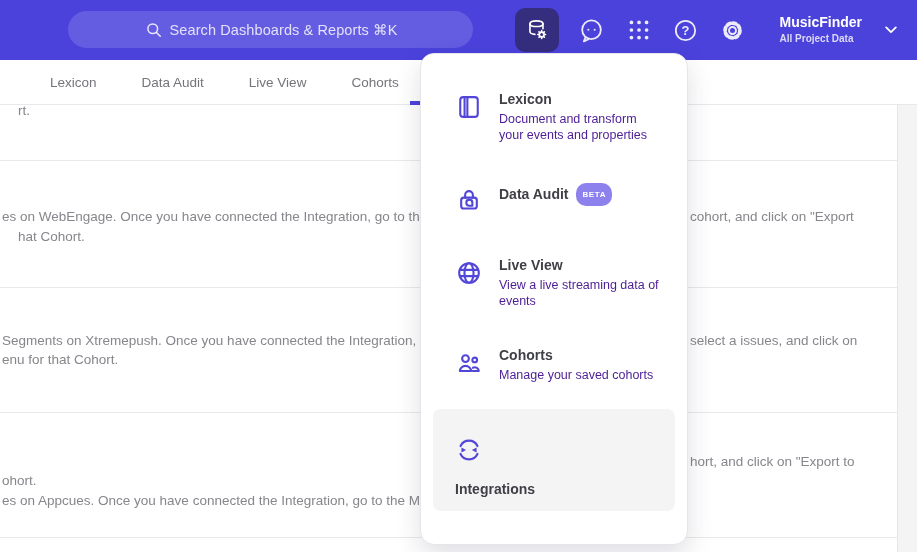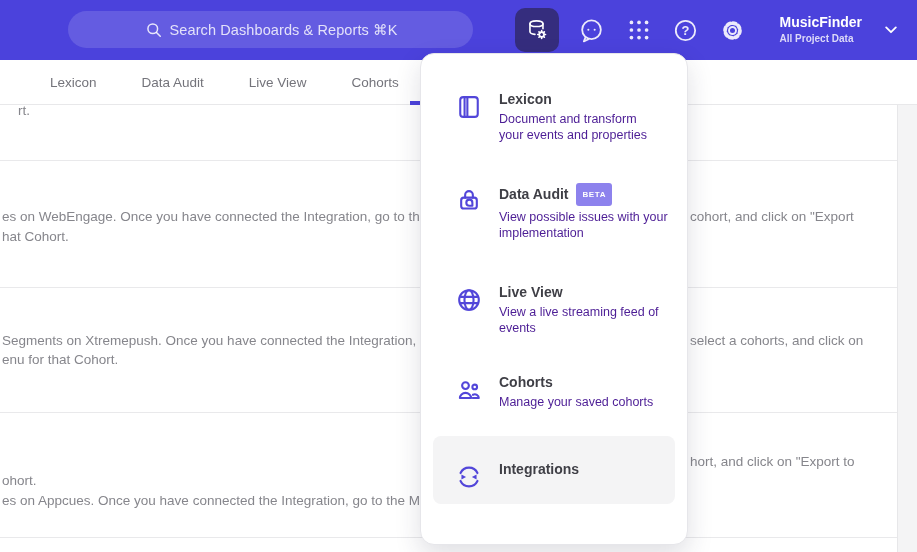--- a/index.html
+++ b/index.html
@@ -77,47 +77,48 @@
   }
   .menu-item .mi-icon { width:28px; height:28px; flex:0 0 28px; margin-top:3px; }
   .mi-title { font-size:14px; font-weight:700; color:#3f3f46; line-height:18px; }
   .mi-desc {
     font-size:12.5px; color:#4c1d95; line-height:16px; margin-top:3px;
     white-space:pre-line;
   }
   .mi-badge {
     display:inline-block; margin-left:8px; background:#8d82ed; color:#ffffff;
     font-size:8px; font-weight:700; letter-spacing:0.6px;
-    padding:2.5px 6px; border-radius:3px; vertical-align:2px;
+    padding:2.5px 6px; border-radius:10px; vertical-align:2px;
   }
   .m-item-1 { margin-bottom:40px; }
   .m-item-2 { margin-bottom:42px; }
   .m-item-3 { margin-bottom:37px; }
   .m-item-4 { margin-bottom:0; }
   .menu-item.highlighted {
     background:#f4f4f5; border-radius:8px; margin:26px 12px 0 12px;
     padding:24px 18px 13px 22px;
+    flex-direction:column;
   }
   svg { display:block; }
 </style>
 </head>
 <body>
 
 <span class="bg-text" style="left:18px; top:102px;">rt.</span>
 
 <div class="divider" style="top:160px;"></div>
 
 <span class="bg-text" style="left:2px; top:208px;">es on WebEngage. Once you have connected the Integration, go to the</span>
 <span class="bg-text" style="left:690px; top:208px;">cohort, and click on "Export</span>
-<span class="bg-text" style="left:2px; top:228px;">hat Cohort.</span>
+<span class="bg-text" style="left:18px; top:228px;">hat Cohort.</span>
 
 <div class="divider" style="top:287px;"></div>
 
 <span class="bg-text" style="left:2px; top:332px;">Segments on Xtremepush. Once you have connected the Integration,</span>
-<span class="bg-text" style="left:690px; top:332px;">select a cohorts, and click on</span>
+<span class="bg-text" style="left:690px; top:332px;">select a issues, and click on</span>
 <span class="bg-text" style="left:2px; top:351px;">enu for that Cohort.</span>
 
 <div class="divider" style="top:412px;"></div>
 
 <span class="bg-text" style="left:2px; top:453px;margin-top:39px;">es on Appcues. Once you have connected the Integration, go to the M</span>
 <span class="bg-text" style="left:690px; top:453px;">hort, and click on "Export to</span>
 <span class="bg-text" style="left:2px; top:472px;">ohort.</span>
 
 <div class="divider" style="top:537px;"></div>
 
@@ -229,37 +230,35 @@
       <svg width="28" height="28" viewBox="0 0 24 24" fill="none" stroke="#5246d9" stroke-width="1.8" stroke-linecap="round" stroke-linejoin="round">
         <path d="M8.7,10 V7.7 a3.3,3.3 0 0 1 6.6,0 V10"></path>
         <rect x="5.3" y="10" width="13.4" height="9.3" rx="2.2"></rect>
         <path d="M14.9,14.3 a2.6,2.6 0 1 0 -2.6,2.6 h2.6 v-2.6"></path>
       </svg>
     </span>
     <div class="mi-text">
       <div class="mi-title">
         <span>Data Audit</span><span class="mi-badge">BETA</span>
       </div>
-      <div class="mi-desc">View possible issues with your
-implementation</div>
     </div>
   </div>
 
   <div class="menu-item m-item-3">
     <span class="mi-icon">
       <svg width="28" height="28" viewBox="0 0 24 24" fill="none" stroke="#5246d9" stroke-width="1.8" stroke-linecap="round">
         <circle cx="12" cy="12" r="8.4"></circle>
         <ellipse cx="12" cy="12" rx="3.9" ry="8.4"></ellipse>
         <line x1="4.7" y1="9.3" x2="19.3" y2="9.3"></line>
         <line x1="4.7" y1="14.7" x2="19.3" y2="14.7"></line>
       </svg>
     </span>
     <div class="mi-text">
       <div class="mi-title">Live View</div>
-      <div class="mi-desc">View a live streaming feed of
+      <div class="mi-desc">View a live streaming data of
 events</div>
     </div>
   </div>
 
   <div class="menu-item m-item-4">
     <span class="mi-icon">
       <svg width="28" height="28" viewBox="0 0 24 24" fill="none" stroke="#5246d9" stroke-width="1.8" stroke-linecap="round" stroke-linejoin="round">
         <circle cx="9" cy="8.2" r="2.9"></circle>
         <path d="M4.2,18.9 a4.8,4.4 0 0 1 9.6,0 z"></path>
         <circle cx="16.9" cy="9.4" r="2"></circle>

